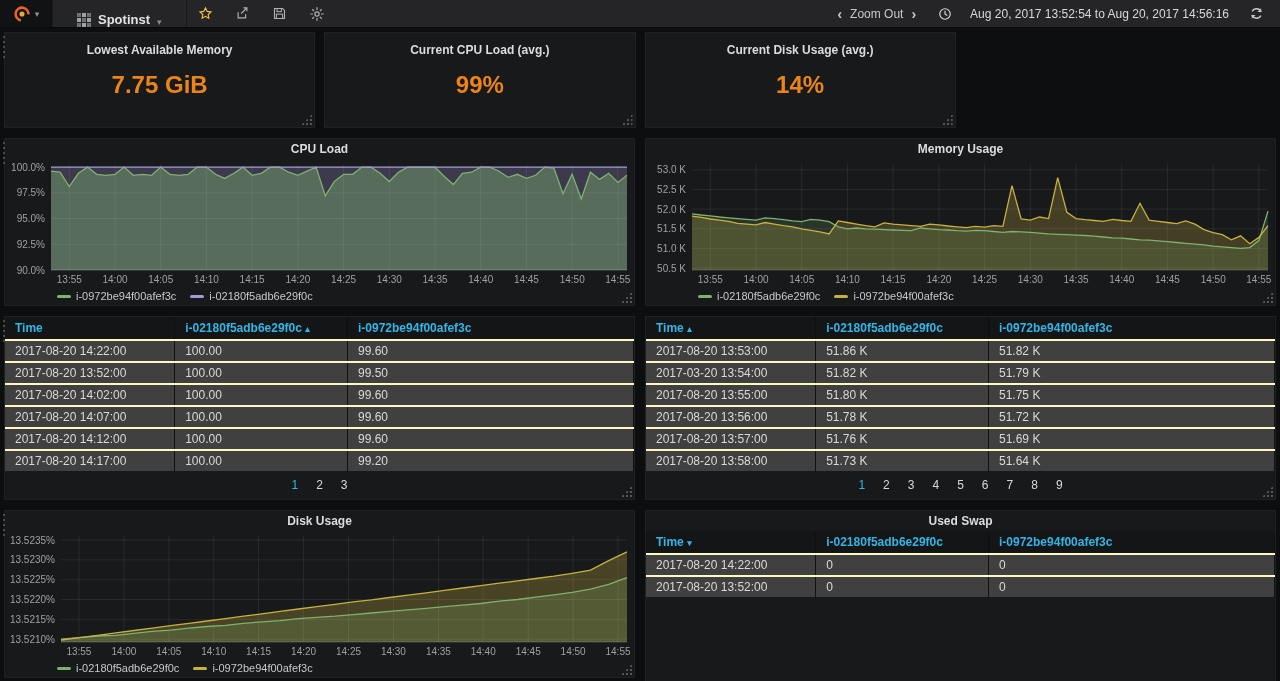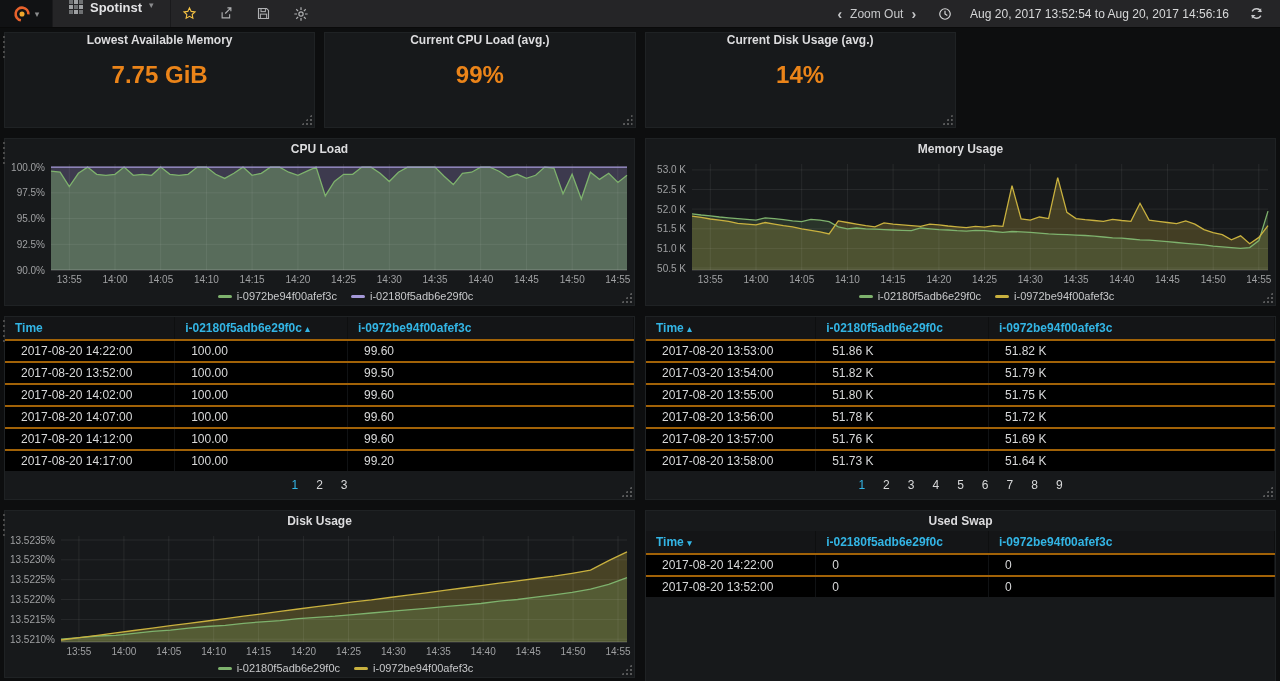--- a/index.html
+++ b/index.html
@@ -6,59 +6,59 @@
   html,body { width:1280px; height:681px; background:#0d0e0f; overflow:hidden;
     font-family:"Liberation Sans", sans-serif; color:#d8d9da; }
   
   .navbar { height:28px; background:#252527; display:flex; align-items:stretch;
     border-bottom:1px solid #0a0a0a; font-size:12px; }
   .nav-left { display:flex; align-items:stretch; }
   .logo-block { width:52px; background:#111214; display:flex; align-items:center;
     justify-content:center; gap:4px; cursor:pointer; }
   .caret { color:#8b8c8e; font-size:9px; }
   .nav-sep { width:1px; background:#1a1a1c; }
-  .dash-picker { display:flex; align-items:flex-start; gap:7px; padding:0 16px; cursor:pointer; }
+  .dash-picker { display:flex; align-items:flex-end; gap:7px; padding:0 24px; cursor:pointer; }
   .dash-picker .name { font-weight:bold; color:#e3e3e5; font-size:13px; }
   .nav-iconbtn { display:flex; align-items:center; padding:0 11px; cursor:pointer; }
   .nav-right { margin-left:auto; display:flex; align-items:center; gap:4px; padding-right:10px; }
   .zoomout { display:flex; align-items:center; gap:8px; color:#c7c8ca; padding:0 8px; }
   .chev { font-size:14px; color:#c7c8ca; cursor:pointer; font-weight:bold; }
   .timerange { display:flex; align-items:center; gap:18px; color:#d8d9da; padding:0 10px; cursor:pointer; }
   .refresh { padding:0 6px; cursor:pointer; }
   svg.icon { display:block; }
   
   .dash { padding:4px 4px 0 4px; }
   .row { position:relative; }
   .row-handle { position:absolute; left:-2px; top:4px; width:5px; height:22px; z-index:5;
     background-image:repeating-linear-gradient(#4a4a4a 0 2px, transparent 2px 5px);
     background-size:2px 100%; background-repeat:no-repeat; background-position:1px 0; cursor:move; }
   .stats-row { display:grid; grid-template-columns:repeat(4,1fr); gap:9px; height:96px; margin-bottom:10px; }
   .grid2 { display:grid; grid-template-columns:1fr 1fr; gap:10px; margin-bottom:10px; }
-  .panel { position:relative; background:#17191b; border:1px solid #1f2224;align-items:center; }
-  .stat-panel { display:flex; flex-direction:column; align-items:center; }
+  .panel { position:relative; background:#17191b; border:1px solid #1f2224; }
+  .stat-panel { display:flex; flex-direction:column; align-items:center; padding-top:10px; }
   .stat-title { font-size:12px; font-weight:bold; color:#dcdcde; cursor:pointer; }
   .stat-value { margin-top:14px; font-size:24px; font-weight:bold; color:#eb8419; }
   .panel-title { height:20px; display:flex; align-items:center; justify-content:center;
     font-size:12px; font-weight:bold; color:#dcdcde; cursor:pointer; }
   .chart-panel { height:168px; display:flex; flex-direction:column; }
   .chart-body { flex:1; min-height:0; }
   .chart-body svg text { font-family:"Liberation Sans",sans-serif; font-size:10px; fill:#9fa0a2; }
   .chart-body svg line.grid { stroke:rgba(255,255,255,0.07); stroke-width:1; }
   .chart-body svg line.axis { stroke:rgba(216,217,218,0.25); stroke-width:1; }
   .legend { height:18px; display:flex; align-items:center; gap:14px; padding-left:52px; font-size:11px; color:#c7c8ca; }
   .legend .lg { display:flex; align-items:center; gap:5px; cursor:pointer; }
   .legend .sw { width:14px; height:3px; border-radius:2px; display:inline-block; }
   .table-panel { height:184px; display:flex; flex-direction:column; }
   .swap-panel { height:196px; }
   table { width:100%; border-collapse:collapse; font-size:12px; table-layout:fixed; }
   th { background:#141517; color:#33b5e5; font-weight:bold; text-align:left;
     padding:4px 10px; border-right:1px solid #0e0f10; cursor:pointer; }
   th .sort { font-size:9px; }
-  td { background:#000000; color:#d8d9da; padding:3px 16px;
-    border-top:2px solid #a16207; border-right:1px solid #101214; }
+  td { background:#404040; color:#d8d9da; padding:3px 10px;
+    border-top:2px solid #fef9c3; border-right:1px solid #101214; }
   th:nth-child(1), td:nth-child(1) { width:27%; }
   th:nth-child(2), td:nth-child(2) { width:27.5%; }
   .pagination { display:flex; justify-content:center; gap:18px; padding:7px 0 4px 0; font-size:12px; }
   .pagination .pg { color:#d8d9da; cursor:pointer; }
   .pagination .pg.active { color:#33b5e5; }
   .grip { position:absolute; right:2px; bottom:2px; width:11px; height:11px; cursor:nwse-resize; opacity:.65;
     background-image:radial-gradient(circle, #7a7a7a 1px, transparent 1.3px);
     background-size:4px 4px; clip-path:polygon(100% 0, 100% 100%, 0 100%); }
 </style>
 </head>

